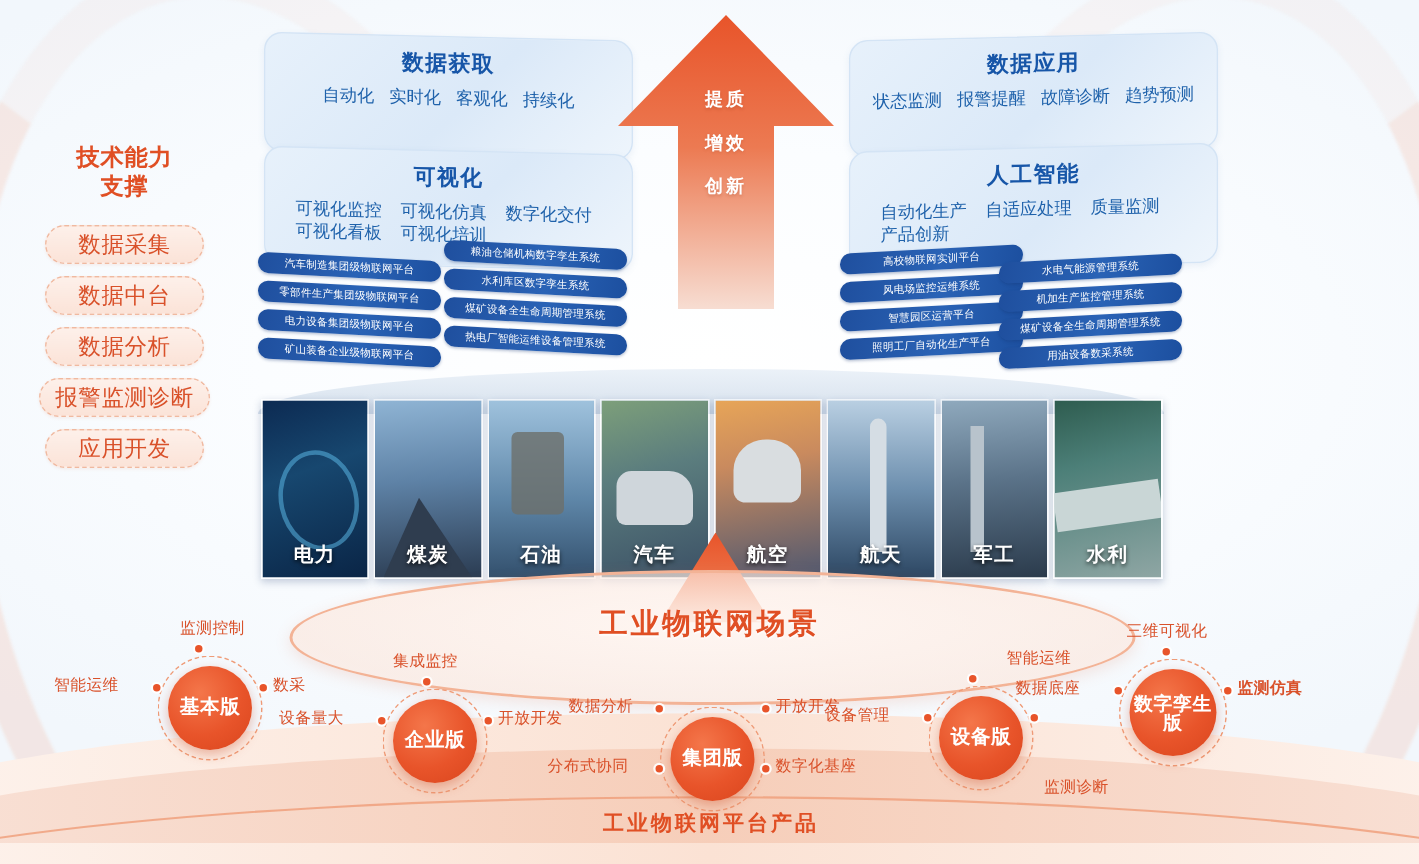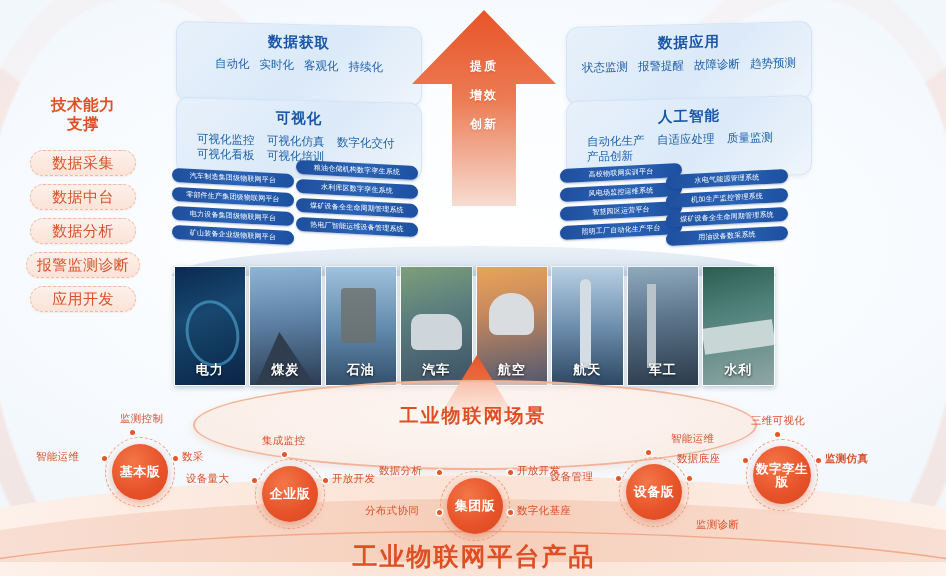--- a/index.html
+++ b/index.html
@@ -138,21 +138,21 @@
     border:2px solid #f3b396;border-radius:50%;
     background:radial-gradient(ellipse at 50% 40%, rgba(255,245,240,.9) 0%, rgba(252,227,214,.55) 70%, rgba(250,215,198,.25) 100%);
     box-shadow:0 3px 10px rgba(226,130,90,.18);}
   #scene-title{position:absolute;left:0;right:0;top:403px;text-align:center;
     color:#e04f24;font-weight:bold;font-size:19px;letter-spacing:2px;
     text-shadow:0 1px 1px rgba(255,255,255,.8);}
 
   
   #bottom-band{position:absolute;left:-10px;top:470px;width:966px;height:106px;}
   #bottom-title{position:absolute;left:2px;right:0;top:540px;text-align:center;
-    color:#e04f24;font-weight:bold;font-size:25px;letter-spacing:2px;}
+    color:#e04f24;font-weight:bold;font-size:14px;letter-spacing:2px;}
 
   
   .prod{position:absolute;}
   .prod-circle{
     position:relative;border-radius:50%;
     background:radial-gradient(circle at 38% 32%, #f4764a 0%, #e8542a 55%, #d9451d 100%);
     color:#fff;font-weight:bold;display:flex;align-items:center;justify-content:center;
     text-align:center;letter-spacing:.5px;line-height:1.08;
     box-shadow:0 3px 8px rgba(200,70,30,.35);
   }

